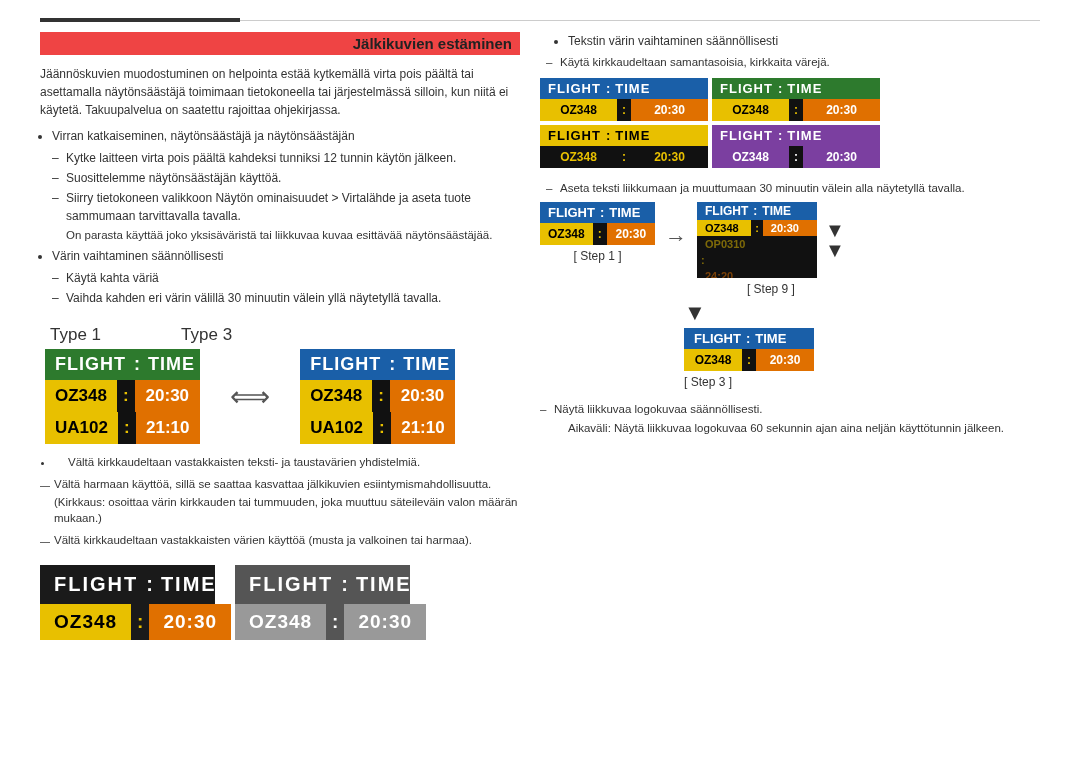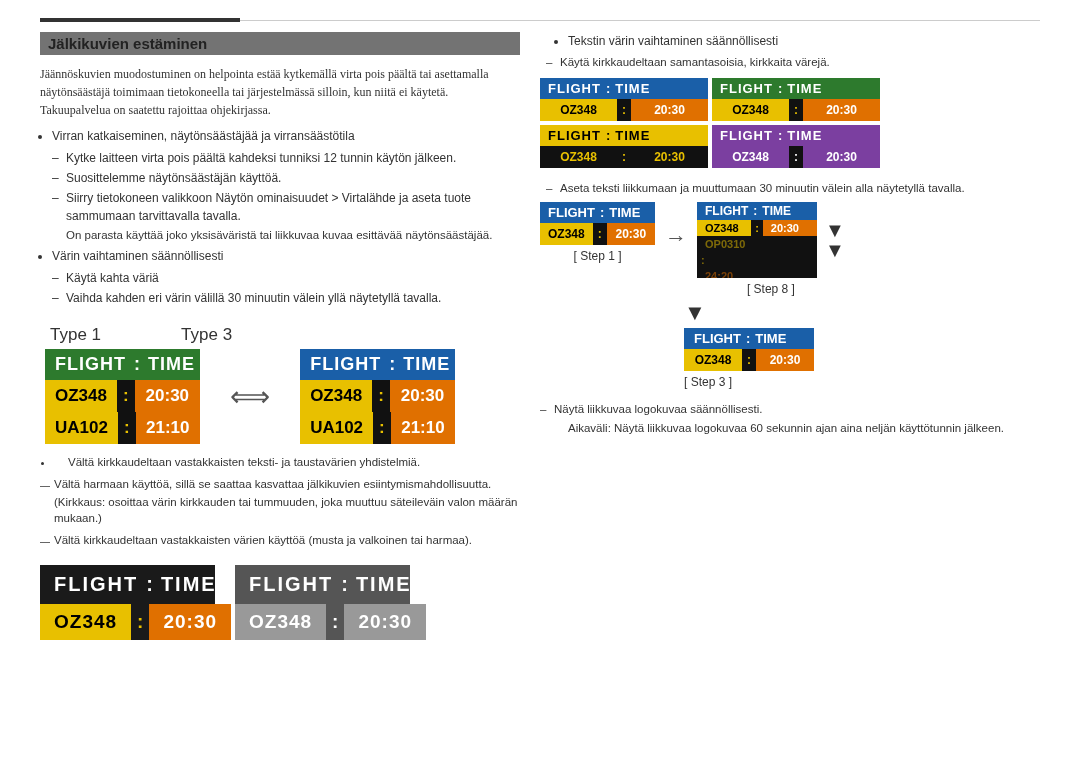--- a/index.html
+++ b/index.html
@@ -47,35 +47,35 @@
     }
 
     
     .left-col {
       flex: 0 0 480px;
       display: flex;
       flex-direction: column;
     }
 
     .section-title {
-      background: #737373;
+      background: #ef4444;
       color: #222;
       font-weight: bold;
       font-size: 15px;
       padding: 3px 8px;
       display: inline-block;
       margin-bottom: 10px;
+      text-align: right;
     }
 
     .body-text {
       font-size: 12px;
       line-height: 1.5;
       color: #333;
       margin-bottom: 8px;
-      font-family: Liberation Serif, serif;
     }
 
     .bullet-list {
       margin-left: 12px;
       margin-bottom: 8px;
     }
     .bullet-item {
       font-size: 12px;
       line-height: 1.5;
       color: #333;
@@ -473,21 +473,21 @@
 
   <div class="content">
 
     <div class="left-col">
       <div class="section-title">Jälkikuvien estäminen</div>
 
       <p class="body-text">Jäännöskuvien muodostuminen on helpointa estää kytkemällä virta pois päältä tai asettamalla näytönsäästäjä toimimaan tietokoneella tai järjestelmässä silloin, kun niitä ei käytetä. Takuupalvelua on saatettu rajoittaa ohjekirjassa.</p>
 
       <ul class="bullet-list">
         <li class="bullet-item">
-          <span>Virran katkaiseminen, näytönsäästäjää ja virransäästötila</span>
+          <span>Virran katkaiseminen, näytönsäästäjä ja näytönsäästäjän</span>
         </li>
         <div class="dash-item">Kytke laitteen virta pois päältä kahdeksi tunniksi 12 tunnin käytön jälkeen.</div>
         <div class="dash-item">Suosittelemme näytönsäästäjän käyttöä.</div>
         <div class="dash-item">Siirry tietokoneen valikkoon Näytön ominaisuudet &gt; Virtalähde ja aseta tuote sammumaan tarvittavalla tavalla.</div>
         <div class="sub-text">On parasta käyttää joko yksisäväristä tai liikkuvaa kuvaa esittävää näytönsäästäjää.</div>
         <li class="bullet-item">
           <span>Värin vaihtaminen säännöllisesti</span>
         </li>
         <div class="dash-item">Käytä kahta väriä</div>
         <div class="dash-item">Vaihda kahden eri värin välillä 30 minuutin välein yllä näytetyllä tavalla.</div>
@@ -694,21 +694,21 @@
                 </div>
 
               </div>
             </div>
 
             <div class="step-arrows-down">
               <span class="step-arrow-down">▼</span>
               <span class="step-arrow-down">▼</span>
             </div>
           </div>
-          <span class="step-label">[ Step 8 ]</span>
+          <span class="step-label">[ Step 9 ]</span>
         </div>
       </div>
 
       <div class="step3-area" style="align-items:flex-start; margin-left:144px;">
         <span class="step3-arrow">▼</span>
         <div class="step3-board">
           <div class="st3-header">
             <span class="st3-cell">FLIGHT</span>
             <span class="st3-dot">:</span>
             <span class="st3-cell">TIME</span>

